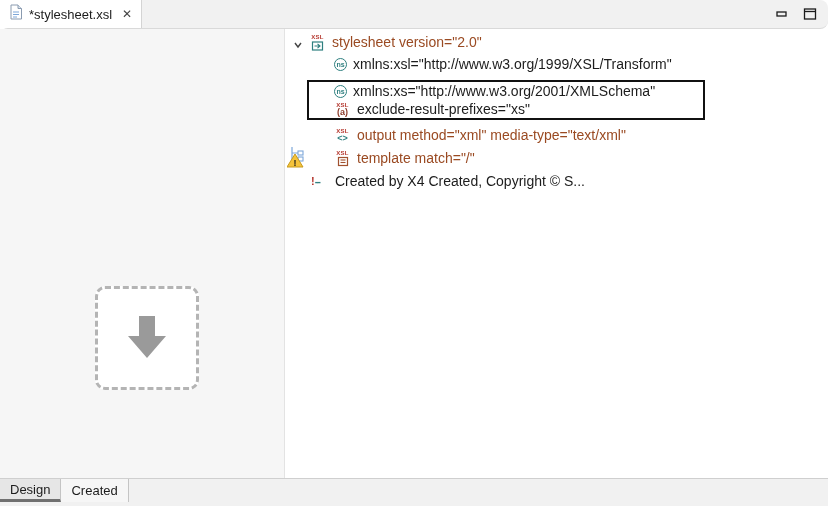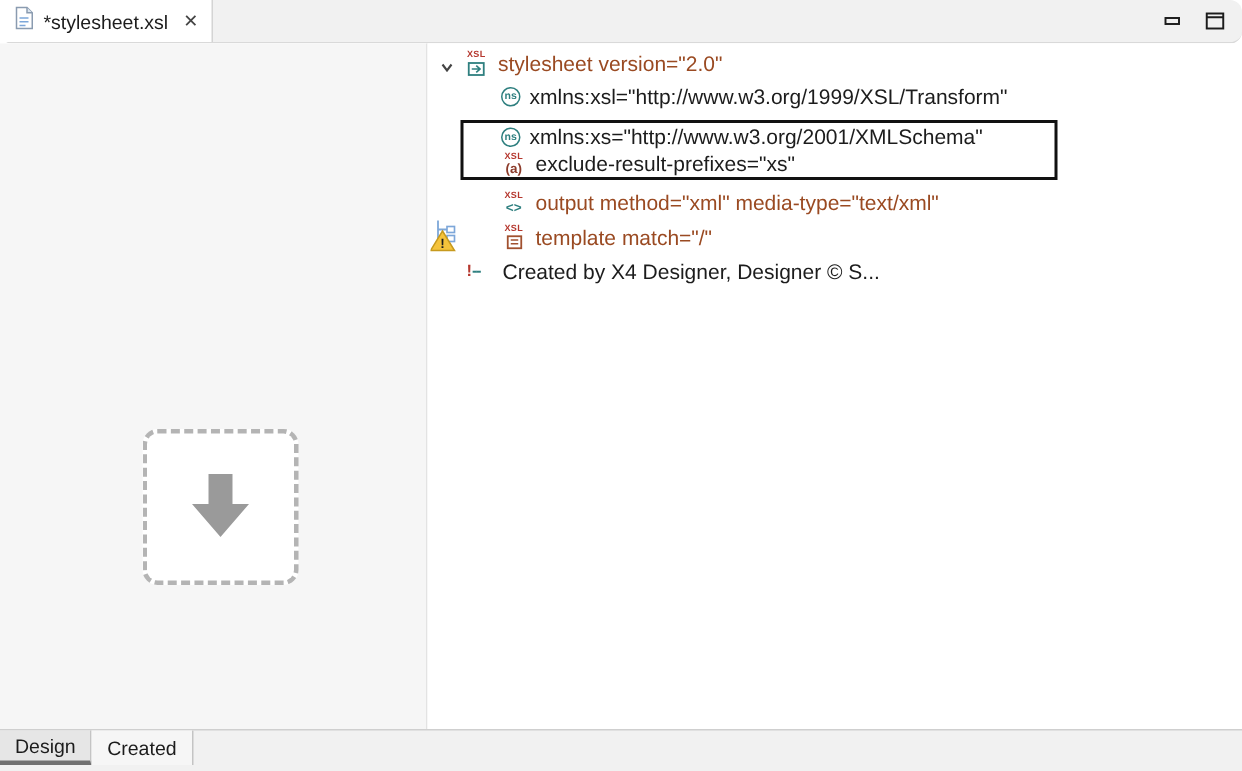--- a/index.html
+++ b/index.html
@@ -46,21 +46,21 @@
   .ns-circ { width: 13px; height: 13px; flex: 0 0 13px; border: 1px solid #2e7f7f; border-radius: 50%;
              color: #2e7f7f; font-size: 7px; font-weight: 700;
              display: inline-flex; align-items: center; justify-content: center; }
   .comment-ic { display: inline-flex; align-items: baseline; width: 18px; flex: 0 0 18px;
                 font-size: 11px; font-weight: 700; }
   .comment-ic .bang { color: #b5372e; }
   .comment-ic .dashes { color: #2e7f7f; letter-spacing: -1px; }
   .gutter-warn { position: absolute; left: 2px; top: 116px; width: 22px; height: 24px; }
 
   
-  .bottombar { position: absolute; left: 0; right: 0; bottom: 0; height: 28px;
+  .bottombar { position: absolute; left: 0; right: 0; bottom: 8px; height: 28px;
                background: #f1f1f1; border-top: 1px solid #cfcfcf; display: flex; align-items: flex-start; }
   .btab { height: 23px; padding: 0 10px; font-size: 13px; color: #1c1c1c;
           display: flex; align-items: center; cursor: pointer;
           border-right: 1px solid #c4c4c4; background: #f6f6f6; }
   .btab.active { background: #e6e6e6; border-bottom: 3px solid #707070; }
 </style>
 </head>
 <body>
 
 <div class="app">
@@ -171,21 +171,21 @@
           <polygon points="8,9 16,22 0,22" fill="#f5c33b" stroke="#c79a1e" stroke-width="1"></polygon>
           <text x="8" y="20.5" font-size="9" font-weight="bold" text-anchor="middle" fill="#1c1c1c">!</text>
         </svg>
       </span>
 
       <div class="trow" style="top:141px; left:26px;">
         <span class="comment-ic">
           <span class="bang">!</span>
             <span class="dashes">--</span>
         </span>
-        <span class="lbl-plain">Created by X4 Designer, Designer © S...</span>
+        <span class="lbl-plain">Created by X4 Created, Copyright © S...</span>
       </div>
 
     </div>
   </div>
 
   <div class="bottombar">
     <div class="btab active">Design</div>
     <div class="btab">Created</div>
   </div>
 

